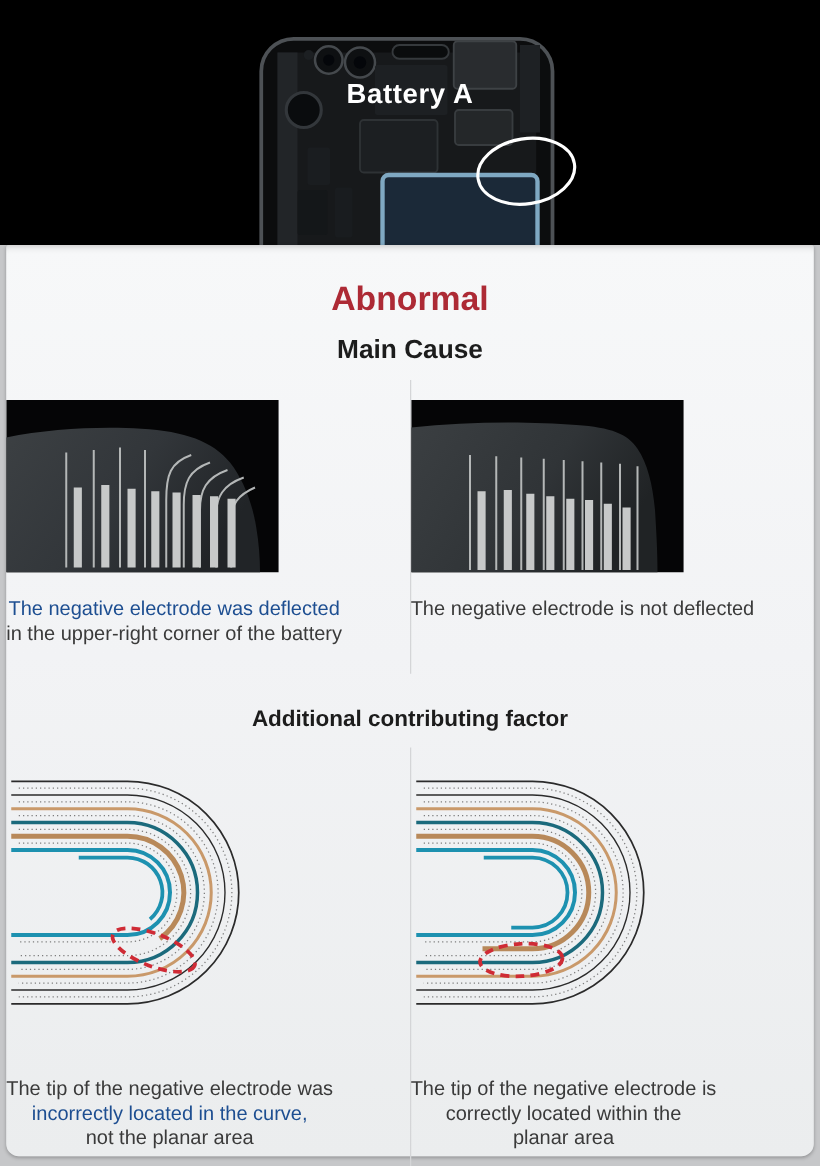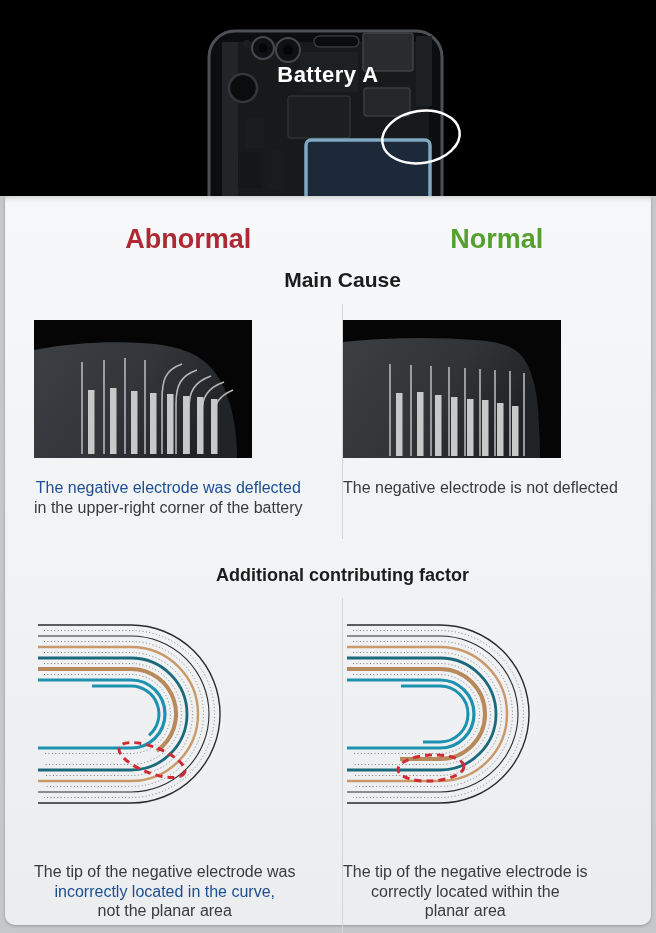--- a/index.html
+++ b/index.html
@@ -17,21 +17,20 @@
     position:absolute; left:0; top:62px; width:656px;
     text-align:center; color:#fff; font-size:22px; font-weight:bold;
     letter-spacing:0.5px;
   }
   
   .panel {
     position:relative; margin:0 5px; width:646px; height:729px;
     background:linear-gradient(180deg,#f7f8f9 0%, #f2f3f5 45%, #ebedee 100%);
     border-radius:2px 2px 10px 10px;
     box-shadow:0 1px 3px rgba(0,0,0,0.25), inset 0 6px 8px -7px rgba(0,0,0,0.35);
-    padding-left:29px;
   }
   .headers-row { display:flex; padding-top:28px; }
   .headers-row .hcol { flex:1; text-align:center; font-size:27px; font-weight:bold; }
   .abnormal-h { color:var(--abnormal_red,#ad2a35); }
   .normal-h   { color:var(--normal_green,#55a02e); }
   .section-title {
     text-align:center; font-weight:bold; color:#1c1c1c;
   }
   .t-main { font-size:21px; margin-top:13px; }
   .t-add  { font-size:18px; margin-top:26px; }
@@ -86,21 +85,20 @@
 
     <ellipse cx="421" cy="137" rx="39" ry="26" fill="none" stroke="#ffffff" stroke-width="2.5" transform="rotate(-9 421 137)"></ellipse>
   </svg>
   <div class="battery-label">Battery A</div>
 </div>
 
 <div class="panel">
 
   <div class="headers-row">
     <div class="hcol abnormal-h">Abnormal</div>
-    <div class="hcol normal-h">Normal</div>
   </div>
 
   <div class="section-title t-main">Main Cause</div>
 
   <div class="compare-row row1">
 
     <div class="col">
       <figure>
         <svg viewBox="0 0 218 138" width="218" height="138" aria-hidden="true">
           <defs>

